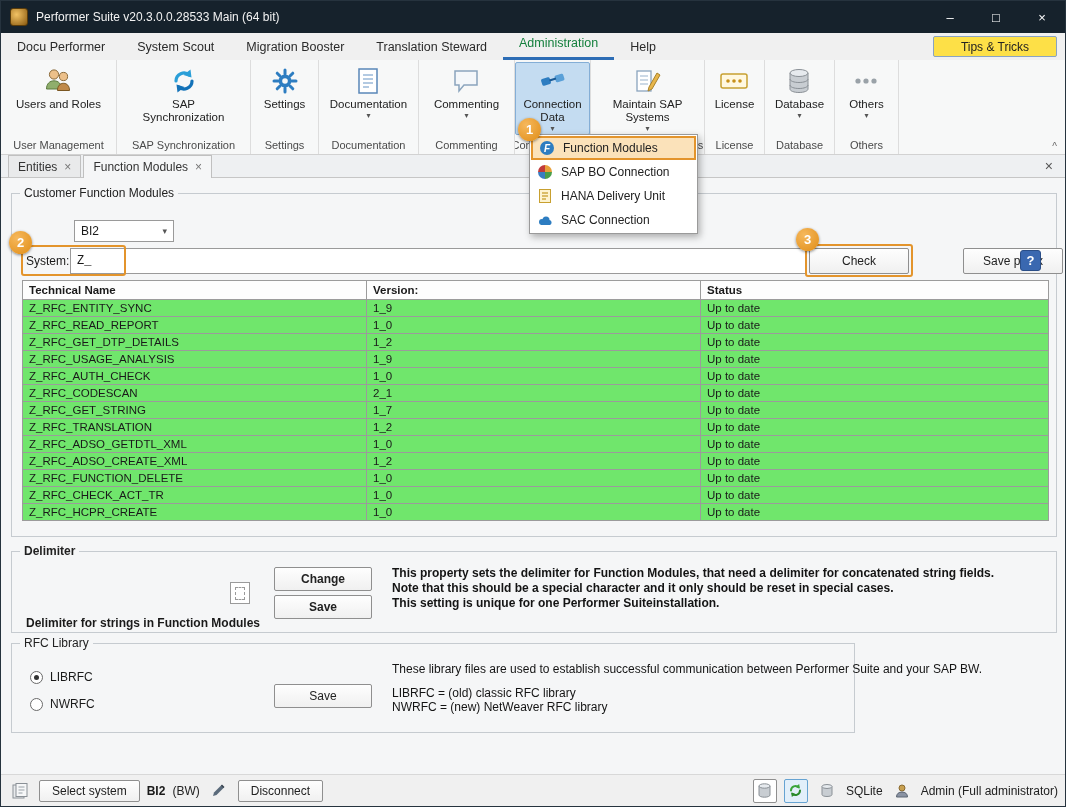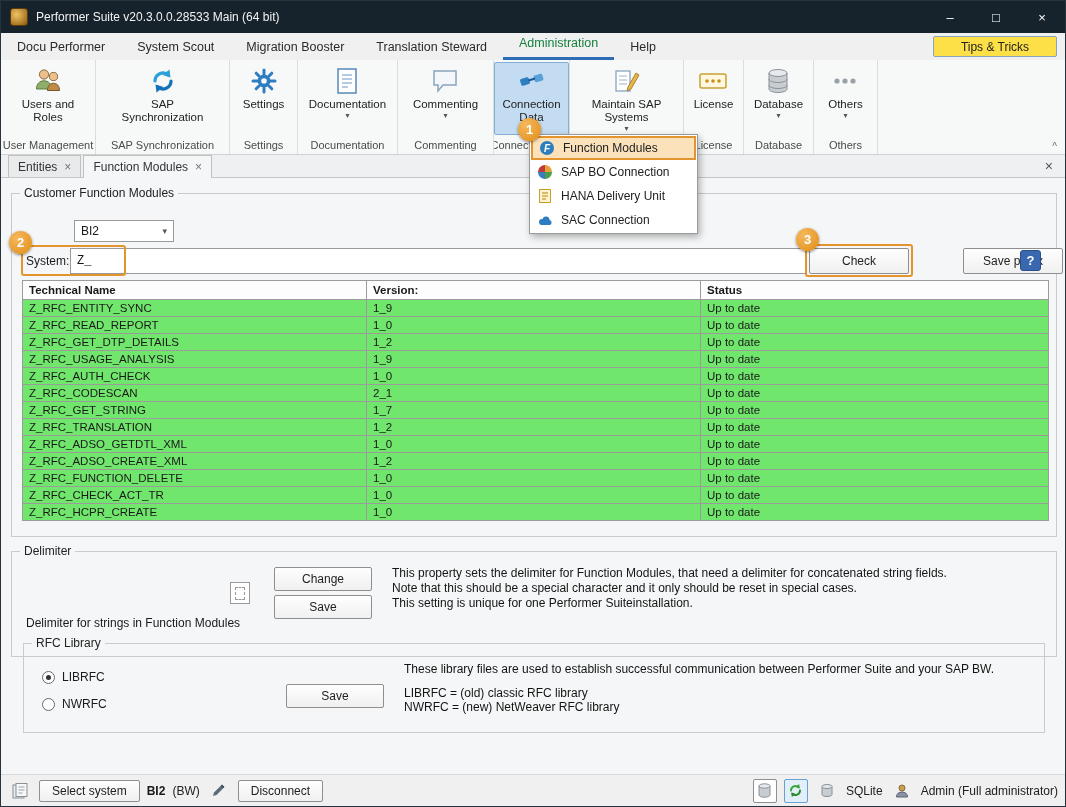--- a/index.html
+++ b/index.html
@@ -146,21 +146,21 @@
     <div class="menu-item">System Scout</div>
     <div class="menu-item">Migration Booster</div>
     <div class="menu-item">Translation Steward</div>
     <div class="menu-item active">Administration</div>
     <div class="menu-item">Help</div>
     <div class="tips-btn">Tips &amp; Tricks</div>
   </div>
 
   <div class="ribbon">
 
-    <div class="rgroup" style="width:95px">
+    <div class="rgroup" style="width:116px">
       <div class="rbuttons">
           <div class="rbtn">
         <span class="ricon">
           <svg width="30" height="30" viewBox="0 0 30 30">
                 <circle cx="11" cy="8.5" r="4.6" fill="#ecc08a" stroke="#8a6a3a"></circle>
                 <path d="M3.5 23c0-5.2 3.2-8.2 7.5-8.2s7.5 3 7.5 8.2z" fill="#8fae6c" stroke="#5c7a3e"></path>
                 <circle cx="20.5" cy="10.5" r="4.1" fill="#ecc08a" stroke="#8a6a3a"></circle>
                 <path d="M14.5 24.5c0-4.6 2.6-7.2 6-7.2s6 2.6 6 7.2z" fill="#c08a4a" stroke="#7a5622"></path>
               </svg>
         </span>
@@ -449,36 +449,36 @@
             </tr>
           <tr>
               <td>Z_RFC_HCPR_CREATE</td>
               <td>1_0</td>
               <td>Up to date</td>
             </tr>
         </tbody>
       </table>
     </div>
 
-    <div class="gbox" style="left:10px; top:373px; width:1046px; height:106px;">
+    <div class="gbox" style="left:10px; top:373px; width:1046px; height:82px;font-weight:bold;">
       <span class="gbox-title">Delimiter</span>
       <span class="lbl" style="left:14px; top:35px;">Delimiter for strings in Function Modules</span>
       <div class="delim-box" style="left:218px; top:30px;">
           <span></span>
         </div>
       <div class="btn" style="left:262px; top:15px; width:98px; height:24px;">Change</div>
       <div class="btn" style="left:262px; top:43px; width:98px; height:24px;">Save</div>
       <div class="desc" style="left:380px; top:14px;">
         <div>This property sets the delimiter for Function Modules, that need a delimiter for concatenated string fields.</div>
         <div>Note that this should be a special character and it only should be reset in special cases.</div>
         <div>This setting is unique for one Performer Suiteinstallation.</div>
       </div>
     </div>
 
-    <div class="gbox" style="left:10px; top:465px; width:1022px; height:90px;margin-left:12px;">
+    <div class="gbox" style="left:10px; top:465px; width:844px; height:90px;">
       <span class="gbox-title">RFC Library</span>
       <div class="radio-row" style="left:18px; top:26px;">
         <span class="radio checked"></span>
         <span>LIBRFC</span>
       </div>
       <div class="radio-row" style="left:18px; top:53px;">
         <span class="radio"></span>
         <span>NWRFC</span>
       </div>
       <div class="btn" style="left:262px; top:40px; width:98px; height:24px;">Save</div>

